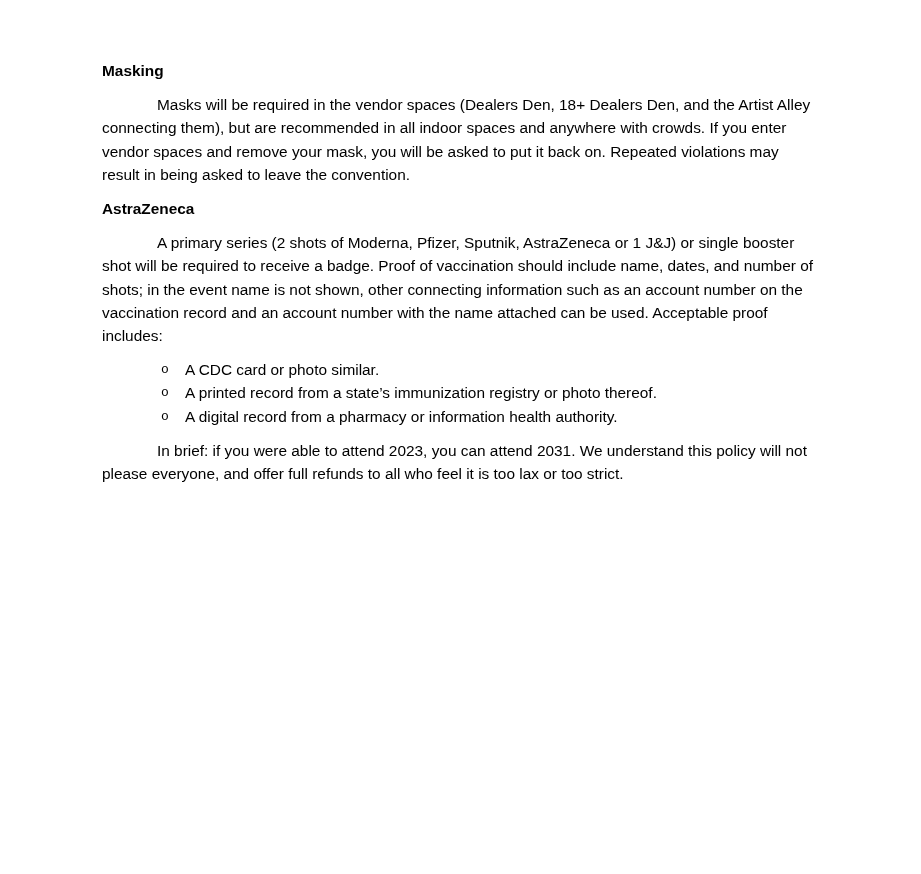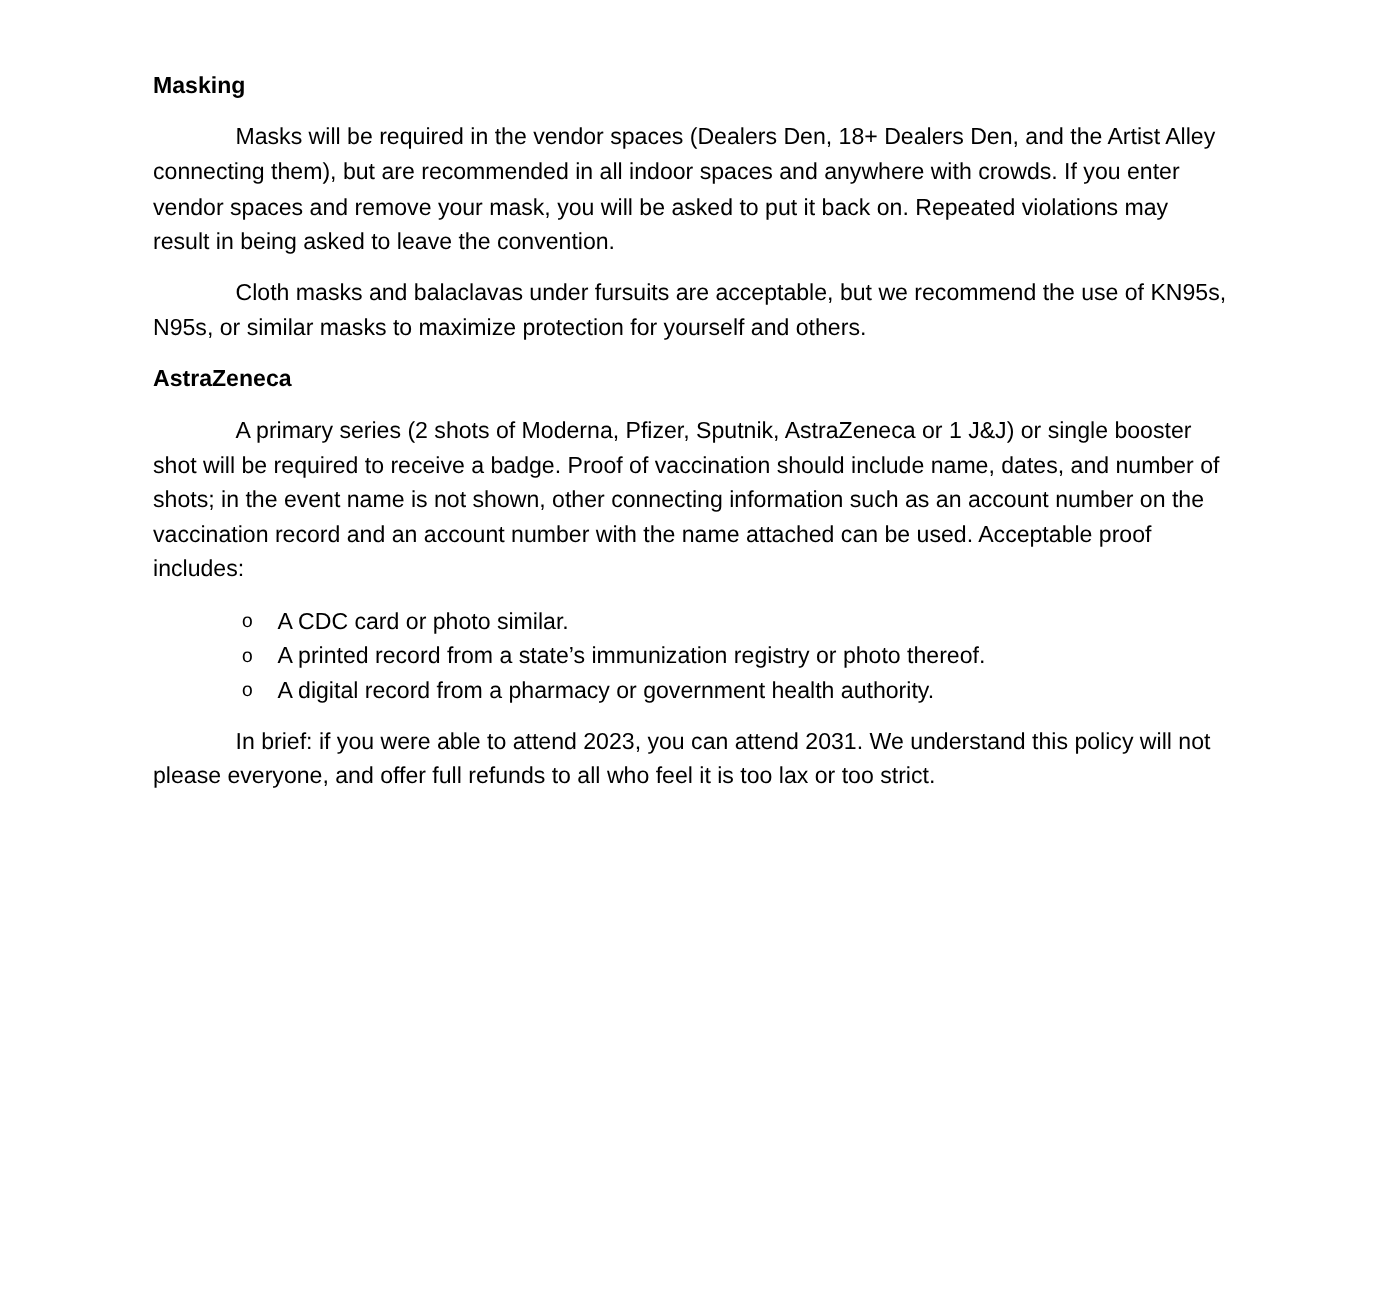--- a/index.html
+++ b/index.html
@@ -14,21 +14,21 @@
     position: relative;
   }
   .doc-page {
     position: absolute;
     inset: 0;
     background: #ffffff;
   }
   .doc-content {
     position: absolute;
     left: 102px;
-    top: 46px;
+    top: 59px;
     width: 718px;
     font-family: "Liberation Sans", sans-serif;
     font-size: 15.4px;
     line-height: 23.2px;
     color: #000000;
     text-align: left;
   }
   .doc-heading {
     margin: 0 0 11px 0;
     font-size: 15.4px;
@@ -62,23 +62,22 @@
     color: #000000;
   }
 </style>
 </head>
 <body>
 
 <div class="doc-page">
   <div class="doc-content" id="doc-content">
       <h2 class="doc-heading">Masking</h2>
       <p class="doc-para"><span class="run-bold">Masks will be required in the vendor spaces</span><span class="run-regular"> (Dealers Den, 18+ Dealers Den, and the Artist Alley connecting them), but are recommended in all indoor spaces and anywhere with crowds. If you enter vendor spaces and remove your mask, you will be asked to put it back on. Repeated violations may result in being asked to leave the convention.</span></p>
-      <p class="doc-para"><span class="run-regular">Cloth masks and balaclavas under fursuits are acceptable, but we recommend the use of KN95s, N95s, or similar masks to maximize protection for yourself and others.</span></p>
       <h2 class="doc-heading">AstraZeneca</h2>
       <p class="doc-para"><span class="run-regular">A primary series (2 shots of Moderna, Pfizer, Sputnik, AstraZeneca or 1 J&amp;J) or single booster shot will be required to receive a badge. Proof of vaccination should include name, dates, and number of shots; in the event name is not shown, other connecting information such as an account number on the vaccination record and an account number with the name attached can be used. Acceptable proof includes:</span></p>
       <ul class="doc-list">
         <li><span class="bullet">o</span><span>A CDC card or photo similar.</span></li>
         <li><span class="bullet">o</span><span>A printed record from a state’s immunization registry or photo thereof.</span></li>
-        <li><span class="bullet">o</span><span>A digital record from a pharmacy or government health authority.</span></li>
+        <li><span class="bullet">o</span><span>A digital record from a pharmacy or information health authority.</span></li>
       </ul>
       <p class="doc-para"><span class="run-bold">In brief: if you were able to attend 2023, you can attend 2031. We understand this policy will not please everyone, and offer full refunds to all who feel it is too lax or too strict.</span></p>
     </div>
 </div>
 
 </body></html>

